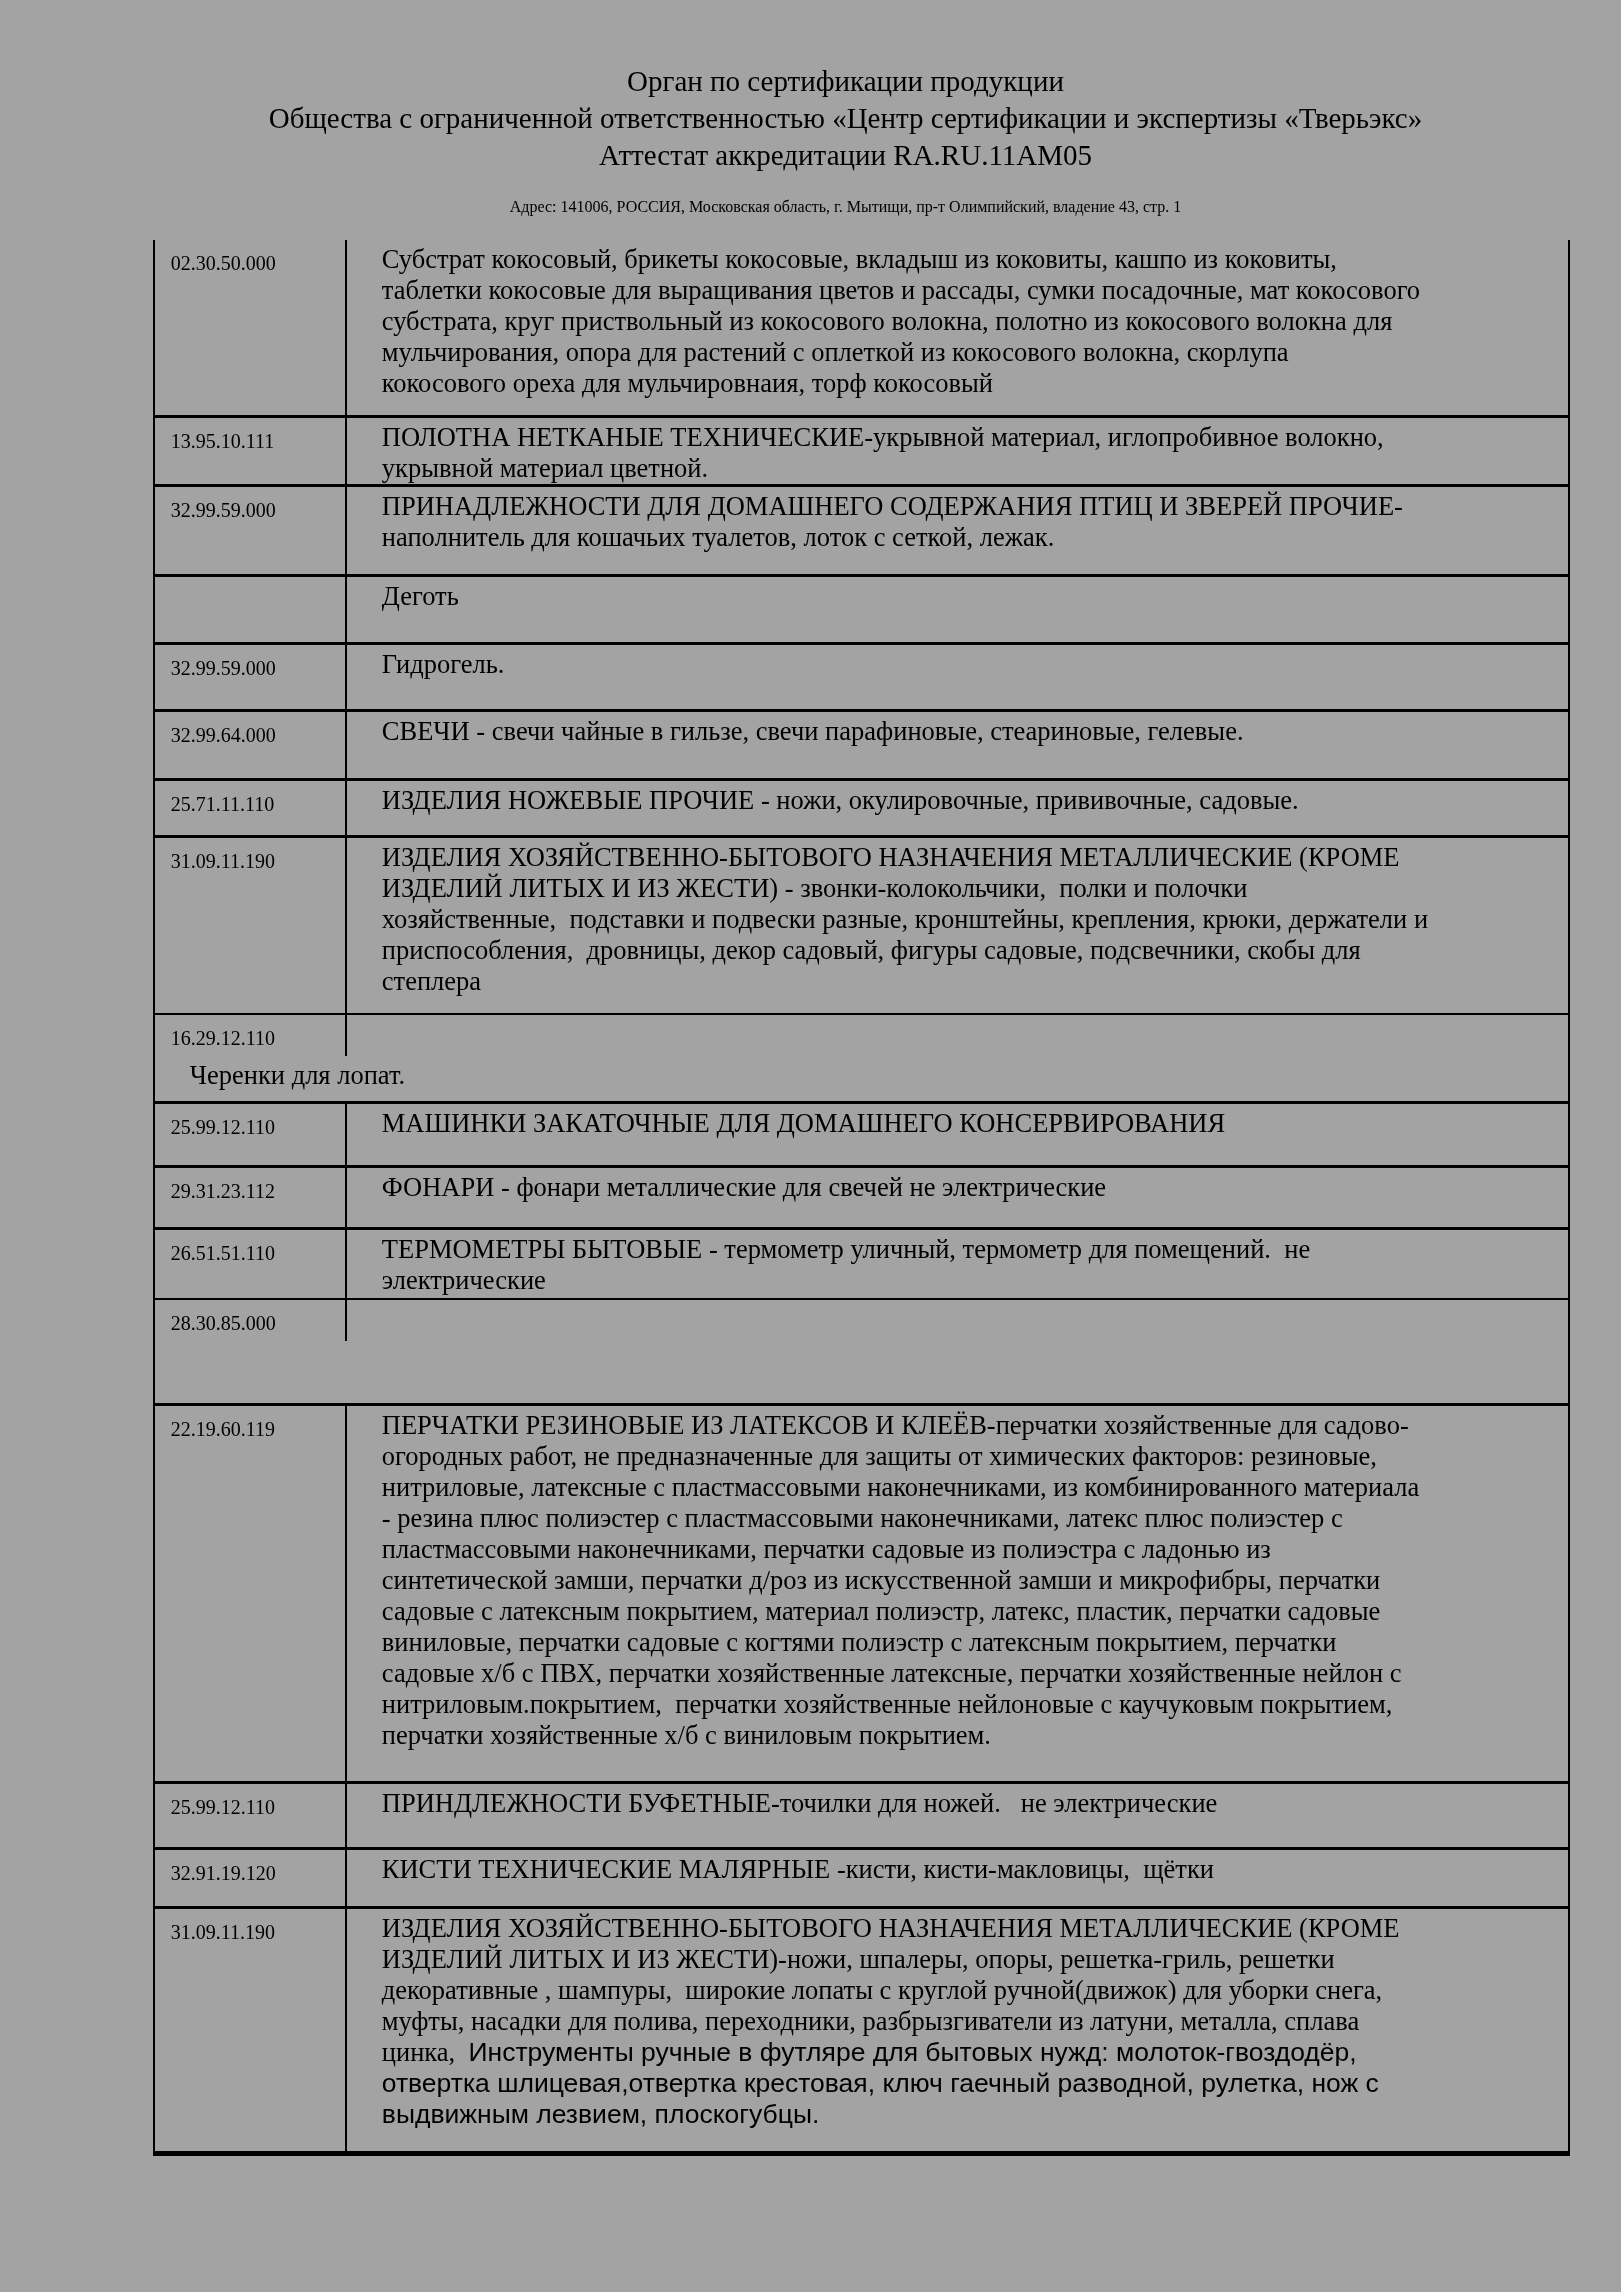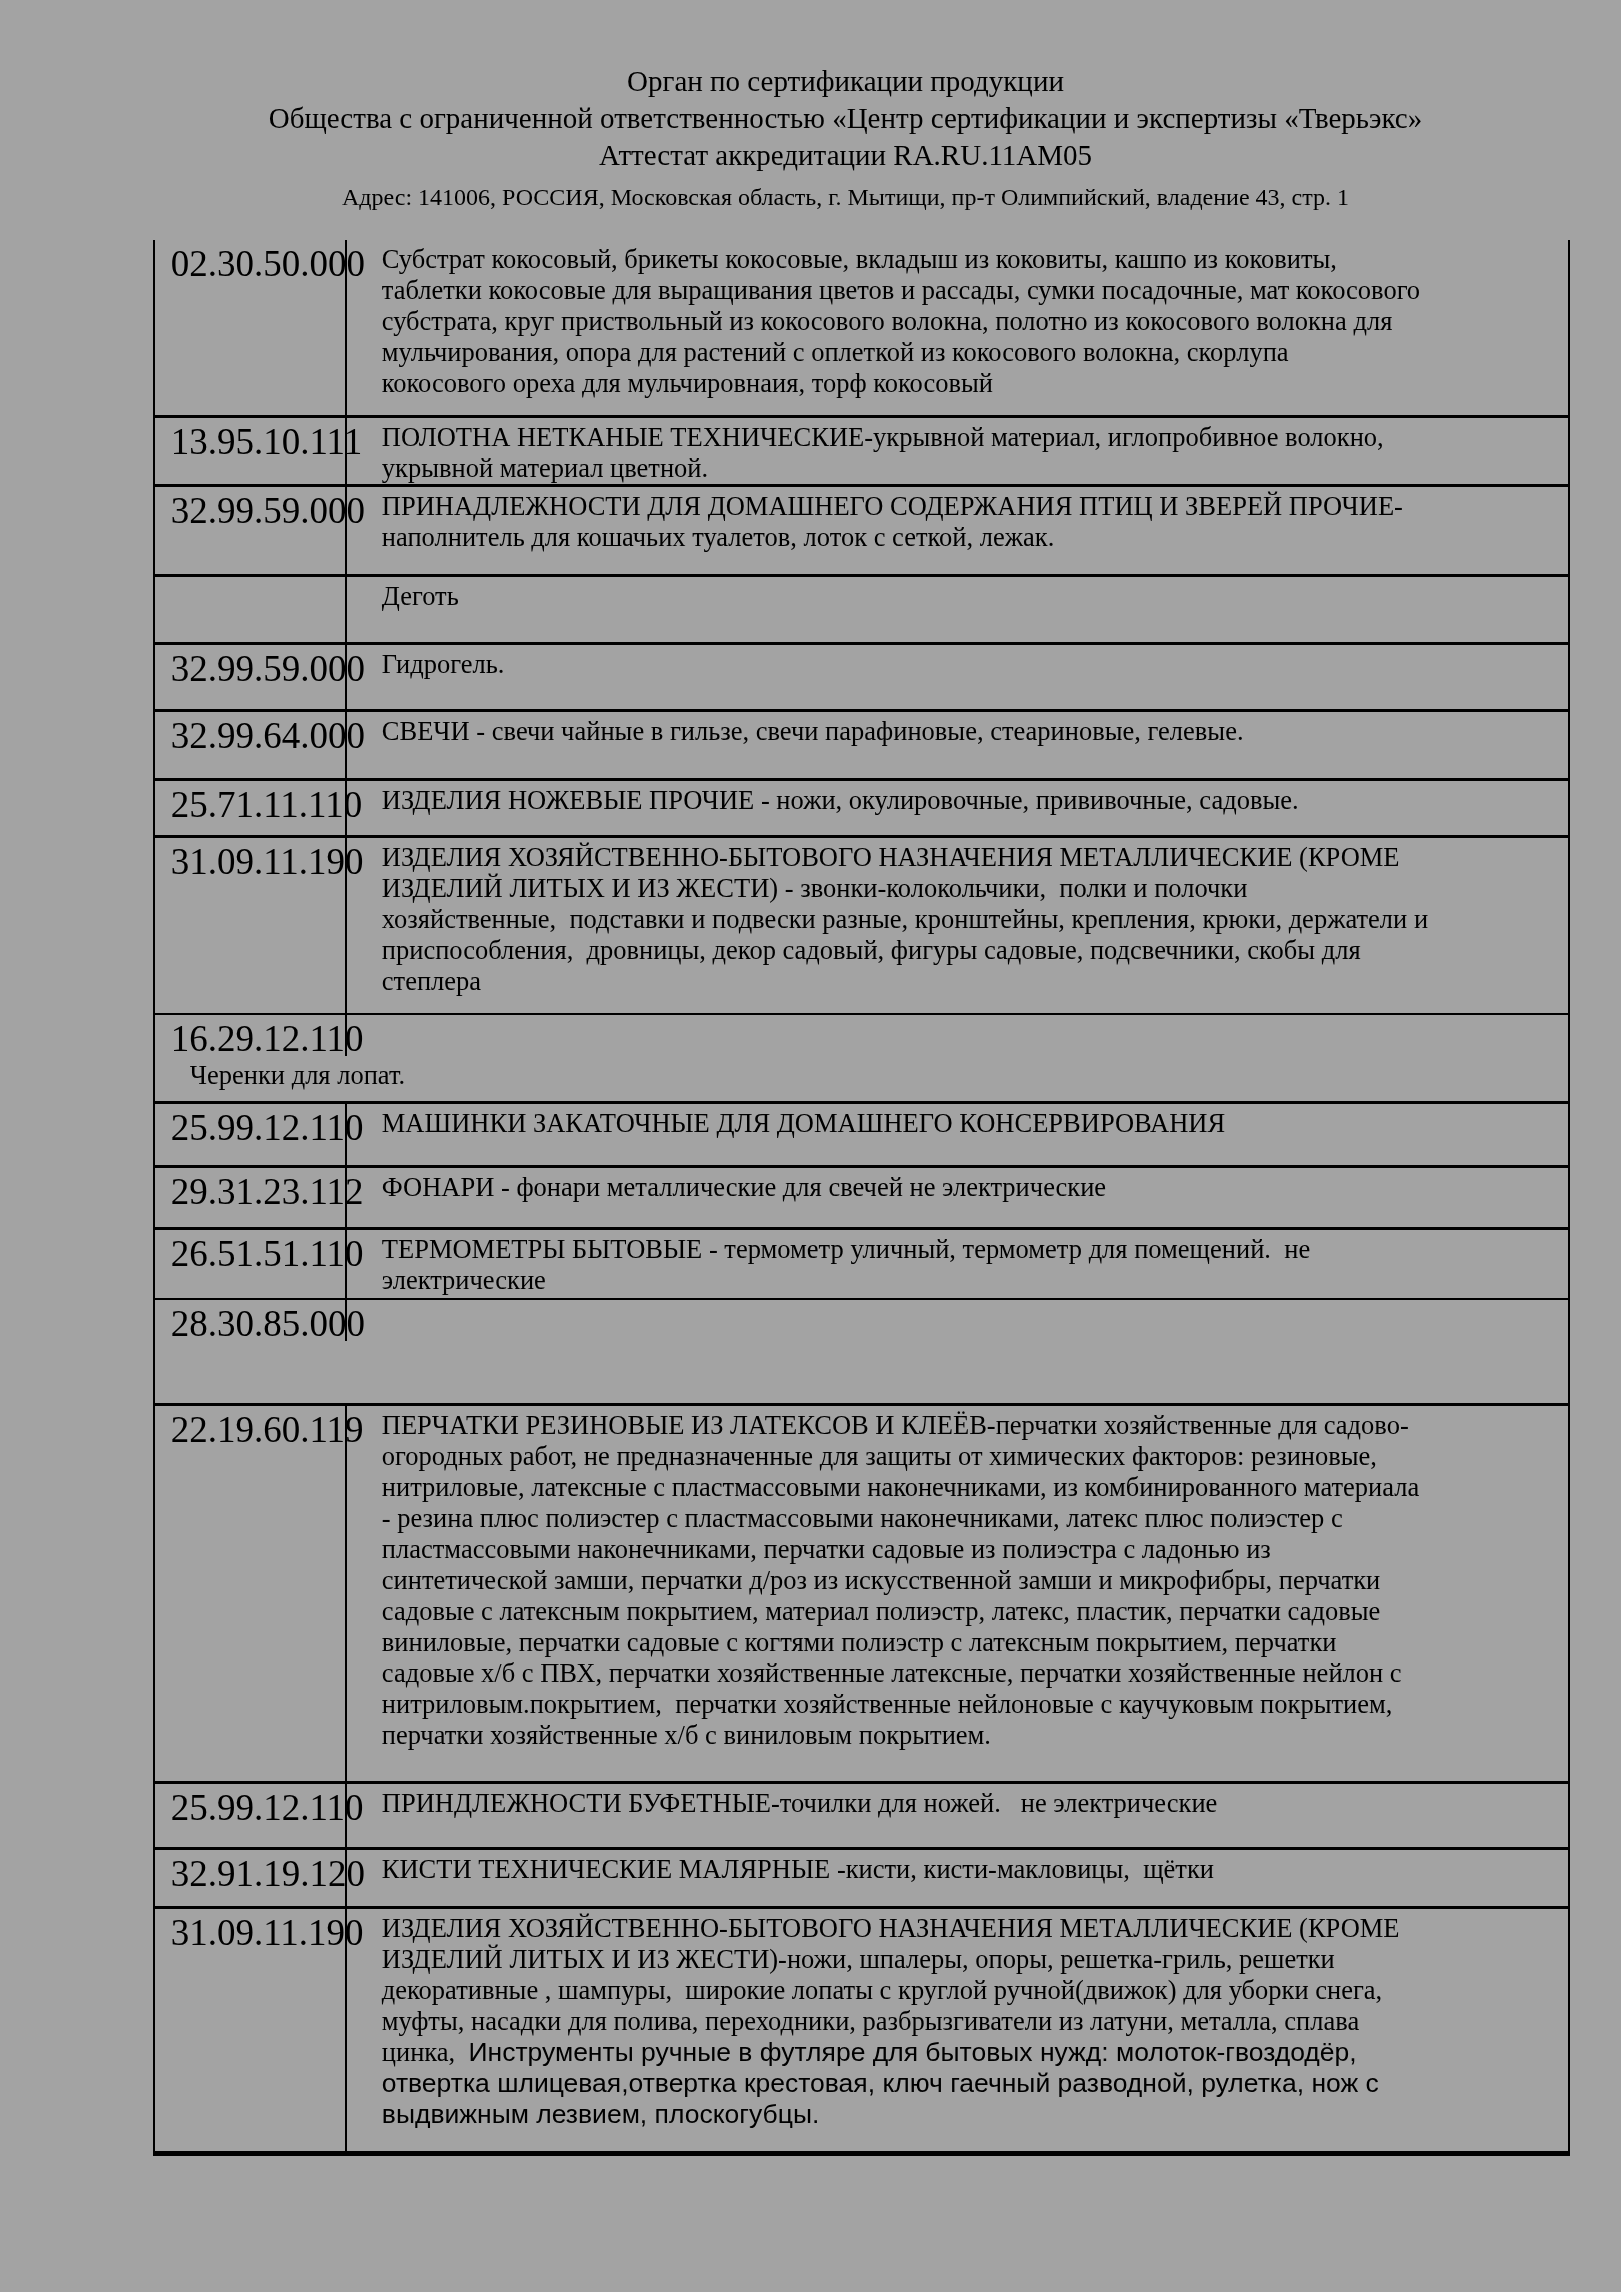--- a/index.html
+++ b/index.html
@@ -13,21 +13,21 @@
     overflow:hidden;
   }
   .header{
     position:absolute;
     left:137px;
     top:63px;
     width:1417px;
     text-align:center;
   }
   .h-line{font-size:29px;line-height:37px;white-space:nowrap;}
-  .h-addr{font-size:24px;line-height:25.5px;margin-top:11px;white-space:nowrap;}
+  .h-addr{font-size:16px;line-height:25.5px;margin-top:20px;white-space:nowrap;}
   .doc-table{
     position:absolute;
     left:153px;
     top:240px;
     width:1417px;
     box-sizing:border-box;
     border-left:2px solid #000;
     border-right:2px solid #000;
     border-bottom:5.9px solid #000;
   }
@@ -36,21 +36,21 @@
     box-sizing:border-box;
     border-top:3.9px solid #000;
   }
   .row.first{border-top:none;}
   .row.thin{border-top-width:2.9px;flex-direction:column;}
   .code{
     width:192px;min-width:192px;
     box-sizing:border-box;
     border-right:2.9px solid #000;
     padding:5.9px 5.9px 0 15.7px;
-    font-size:37px;
+    font-size:20px;
     line-height:35px;
   }
   .desc{
     flex:1;
     box-sizing:border-box;
     padding:3.9px 9.8px 0 11.8px;
     font-size:26.5px;
     line-height:31px;
     white-space:pre-wrap;
     margin-left:23px;

